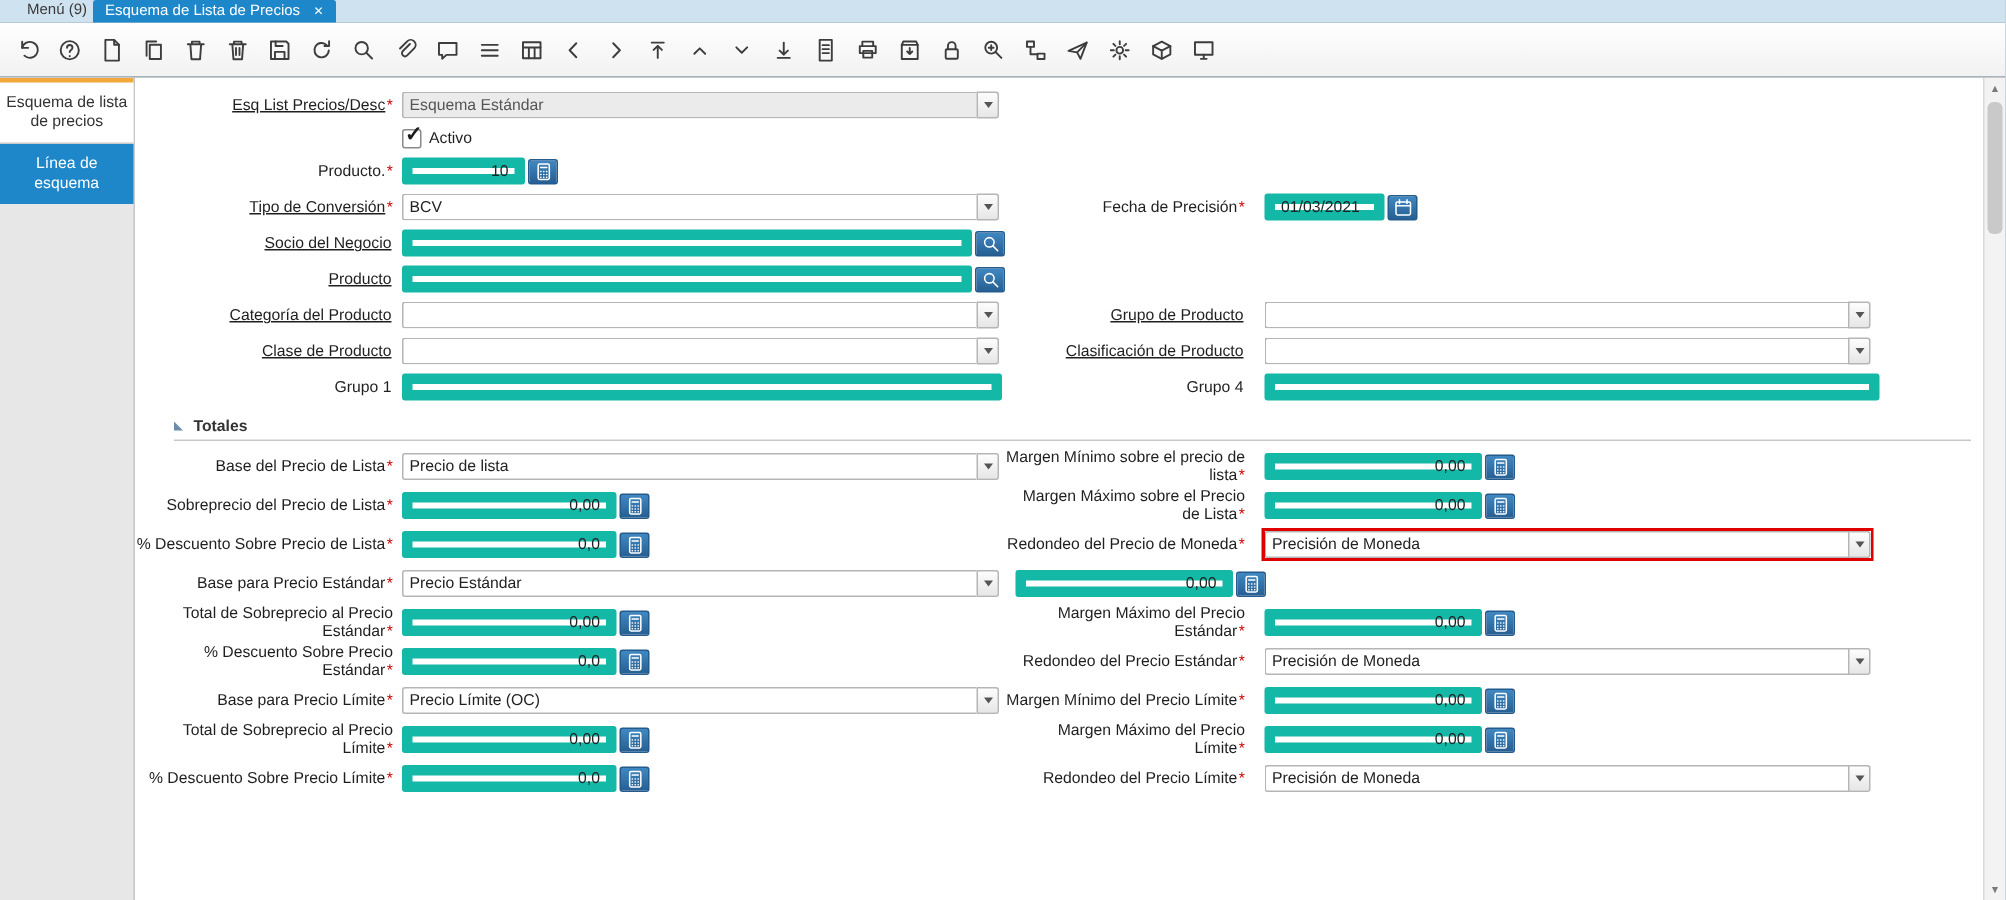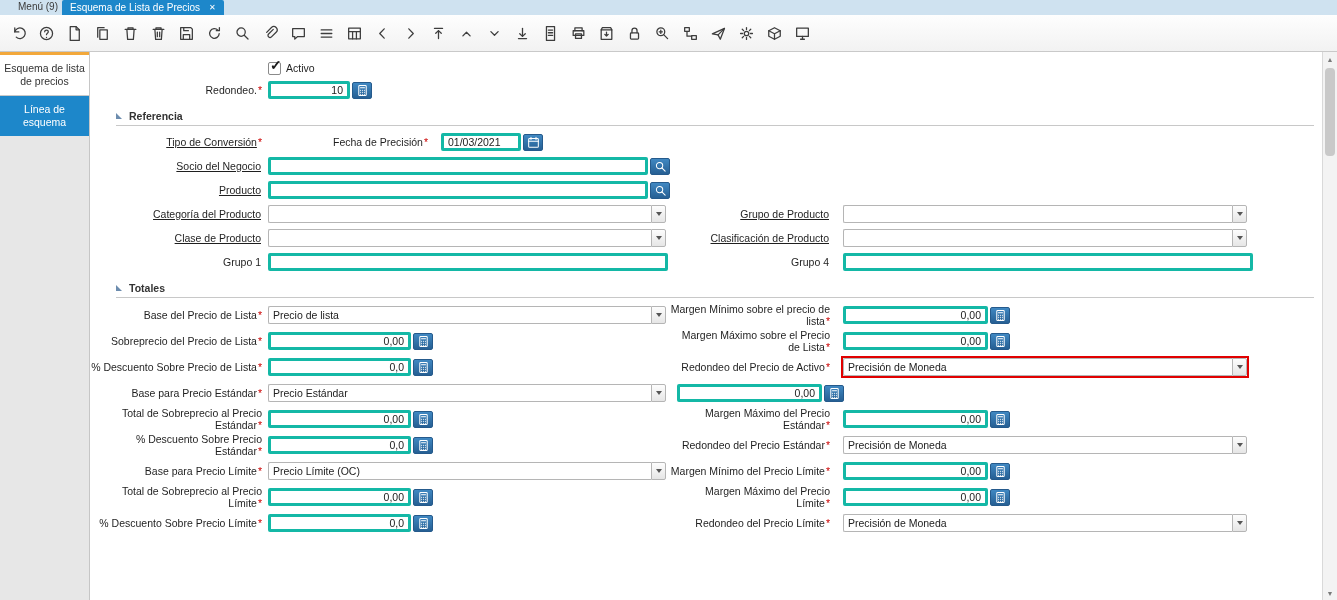--- a/index.html
+++ b/index.html
@@ -38,21 +38,21 @@
   .sect-totales .row{min-height:26px}
   .lab{width:178px;text-align:right;padding-right:6px;line-height:12px;color:#1f1f1f}
   .labr{width:166px}
   .zone{display:flex;align-items:center}
   .zl{width:402px}
   .zr{padding-left:7px}
   .req{color:#cc0000;margin-left:1px}
   .lnk{text-decoration:underline}
 
   
-  .fld{height:18px;border:3px solid #14b8a6;background:#fff;display:flex;align-items:center;padding:0 4px;border-radius:2px;color:#222;cursor:text}
+  .fld{height:18px;border:7px solid #14b8a6;background:#fff;display:flex;align-items:center;padding:0 4px;border-radius:2px;color:#222;cursor:text}
   .num{justify-content:flex-end}
   .combo{display:flex;height:18px;cursor:pointer}
   .combo .ctext{border:1px solid #b5b5b5;border-right:none;flex:1;display:flex;align-items:center;padding:0 4px;background:#fff;border-radius:2px 0 0 2px;color:#222;overflow:hidden;white-space:nowrap}
   .combo .cbtn{width:15px;border:1px solid #b5b5b5;background:linear-gradient(#fdfdfd,#e6e6e6);display:flex;align-items:center;justify-content:center;border-radius:0 2px 2px 0;flex:none}
   .arr{width:0;height:0;border-left:3.5px solid transparent;border-right:3.5px solid transparent;border-top:4px solid #555}
   .ro .ctext{background:#ebebeb;color:#555}
   .hl{box-shadow:0 0 0 2px #e10000}
 
   .w398{width:398px}.w400{width:400px}.w380{width:380px}.w143{width:143px}.w82{width:82px}.w80{width:80px}
   .w404{width:404px}.w410{width:410px}.w145{width:145px}
@@ -264,52 +264,67 @@
 
   <div class="bodyarea">
 
     <div class="sidebar">
       <div class="stab stab1">Esquema de lista de precios</div>
       <div class="stab stab2">Línea de esquema</div>
     </div>
 
     <div class="main">
 
+      <div class="row">
+        <div class="lab"><span class="lnk">Esq List Precios/Desc</span><span class="req">*</span></div>
+        <div class="zone zl">
+          <div class="combo ro w398">
+            <div class="ctext">Esquema Estándar</div>
+            <div class="cbtn">
+                <i class="arr"></i>
+              </div>
+          </div>
+        </div>
+      </div>
 
       <div class="row rcheck">
         <div class="lab"></div>
         <div class="zone">
           <span class="cb">
               <span class="tick">✓</span>
             </span>
           <span class="cblabel">Activo</span>
         </div>
       </div>
 
       <div class="row">
-        <div class="lab"><span>Redondeo.</span><span class="req">*</span></div>
+        <div class="lab"><span>Producto.</span><span class="req">*</span></div>
         <div class="zone zl">
           <div class="fld num w82">10</div>
           <button class="bbtn">
               <svg viewBox="0 0 14 14">
                 <rect x="3" y="1.5" width="8" height="11" rx="1"></rect>
                 <path d="M4.8 4h4.4M4.8 6.8h.2M6.9 6.8h.2M9 6.8h.2M4.8 9h.2M6.9 9h.2M9 9h.2M4.8 11h.2M6.9 11h.2M9 11h.2"></path>
               </svg>
             </button>
         </div>
       </div>
 
-      <div class="shead">
-        <span class="tri"></span>
-        <span class="stitle">Referencia</span>
-      </div>
       <div class="sect-referencia">
 
         <div class="row">
           <div class="lab"><span class="lnk">Tipo de Conversión</span><span class="req">*</span></div>
+          <div class="zone zl">
+            <div class="combo w398">
+              <div class="ctext">BCV</div>
+              <div class="cbtn">
+                  <i class="arr"></i>
+                </div>
+            </div>
+          </div>
           <div class="lab labr"><span>Fecha de Precisión</span><span class="req">*</span></div>
           <div class="zone zr">
             <div class="fld w80">01/03/2021</div>
             <button class="bbtn">
                 <svg viewBox="0 0 14 14">
                   <rect x="1.8" y="2.8" width="10.4" height="9.4" rx="1"></rect>
                   <path d="M1.8 5.6h10.4M4.3 1.3v2.6M9.7 1.3v2.6"></path>
                 </svg>
               </button>
           </div>
@@ -452,21 +467,21 @@
           <div class="lab"><span>% Descuento Sobre Precio de Lista</span><span class="req">*</span></div>
           <div class="zone zl">
             <div class="fld num w143">0,0</div>
             <button class="bbtn">
                 <svg viewBox="0 0 14 14">
                   <rect x="3" y="1.5" width="8" height="11" rx="1"></rect>
                   <path d="M4.8 4h4.4M4.8 6.8h.2M6.9 6.8h.2M9 6.8h.2M4.8 9h.2M6.9 9h.2M9 9h.2M4.8 11h.2M6.9 11h.2M9 11h.2"></path>
                 </svg>
               </button>
           </div>
-          <div class="lab labr"><span>Redondeo del Precio de Activo</span><span class="req">*</span></div>
+          <div class="lab labr"><span>Redondeo del Precio de Moneda</span><span class="req">*</span></div>
           <div class="zone zr">
             <div class="combo w404 hl">
               <div class="ctext">Precisión de Moneda</div>
               <div class="cbtn">
                   <i class="arr"></i>
                 </div>
             </div>
           </div>
         </div>
 

